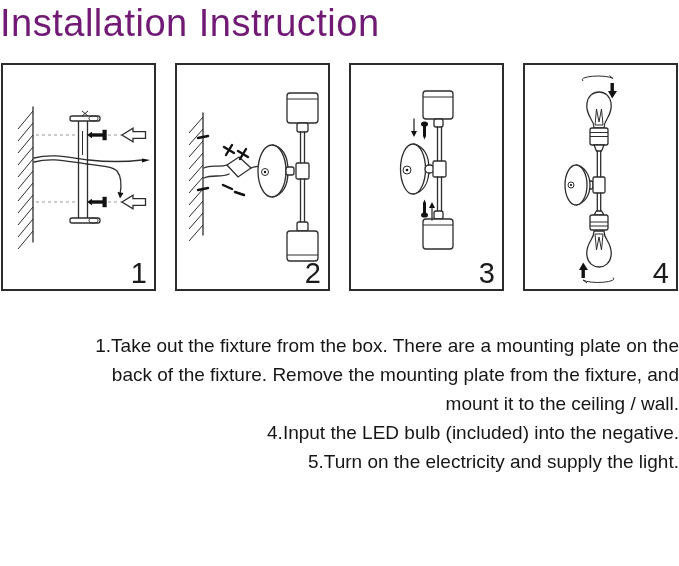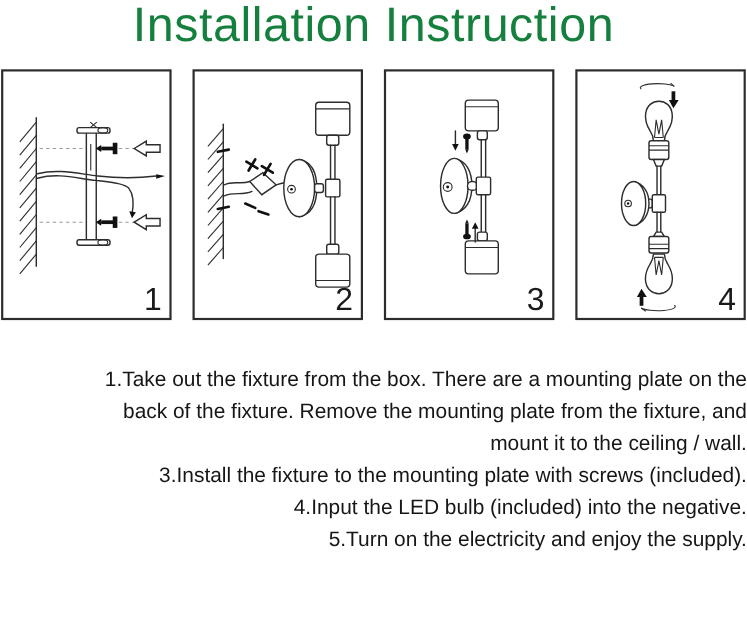--- a/index.html
+++ b/index.html
@@ -2,22 +2,22 @@
 <html><head>
 <meta charset="utf-8">
 <style>
   html,body { margin:0; padding:0; }
   body {
     width:679px; height:566px; background:#ffffff; overflow:hidden;
     font-family:"Liberation Sans", sans-serif; color:#161616;
   }
   .sheet { width:679px; height:566px; position:relative; }
   .title {
-    margin:1px 0 0 0; text-align:center; font-weight:400;
-    font-size:44px; line-height:44px; letter-spacing:.5px; color:#15803d;
+    margin:1px 0 0 0; font-weight:400;
+    font-size:38px; line-height:44px; letter-spacing:.5px; color:#701a75;
   }
   .panels {
     display:flex; justify-content:space-between;
     margin:18px 1px 0 1px;
   }
   .panel {
     width:155px; height:228px; box-sizing:border-box;
     border:2px solid #2c2c2c; position:relative; background:#fff;
   }
   .panel svg { position:absolute; left:0; top:0; }
@@ -243,18 +243,17 @@
       </svg>
       <div class="panel-num">4</div>
     </div>
 
   </div>
 
   <ol class="instructions">
     <li><span class="item-num">1.</span><span class="item-text">Take out the fixture from the box. There are a mounting plate on the
 back of the fixture. Remove the mounting plate from the fixture, and
 mount it to the ceiling / wall.</span></li>
-    <li><span class="item-num">3.</span><span class="item-text">Install the fixture to the mounting plate with screws (included).</span></li>
     <li><span class="item-num">4.</span><span class="item-text">Input the LED bulb (included) into the negative.</span></li>
-    <li><span class="item-num">5.</span><span class="item-text">Turn on the electricity and enjoy the supply.</span></li>
+    <li><span class="item-num">5.</span><span class="item-text">Turn on the electricity and supply the light.</span></li>
   </ol>
 
 </div>
 
 </body></html>

